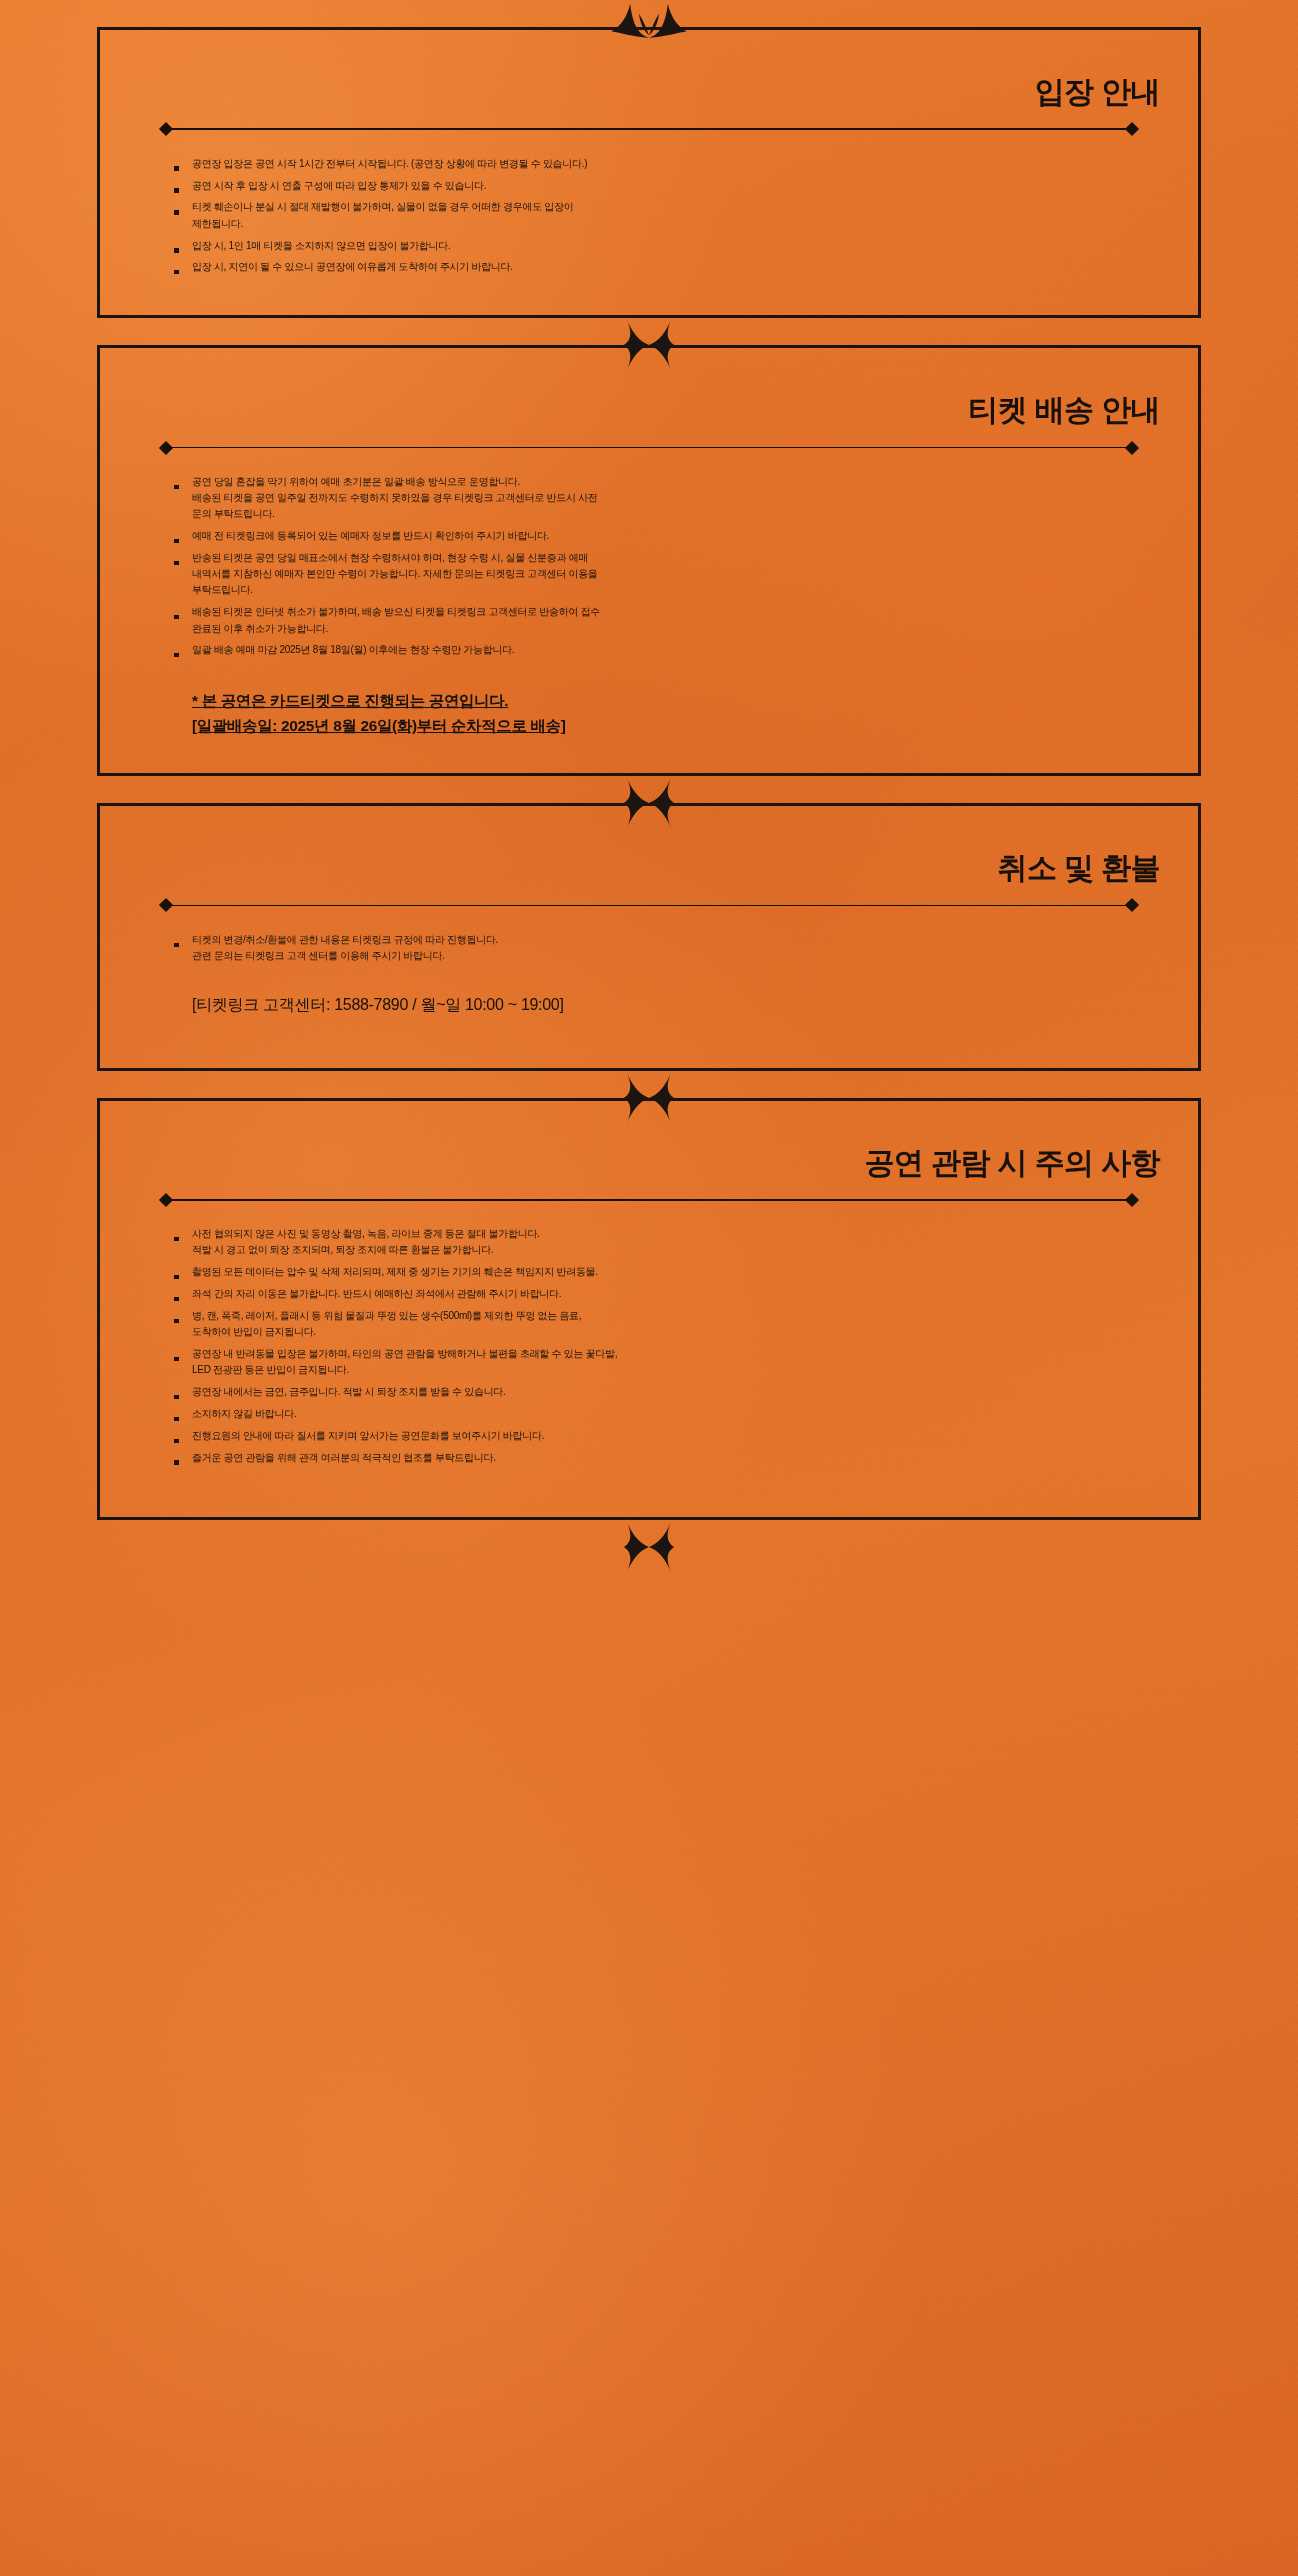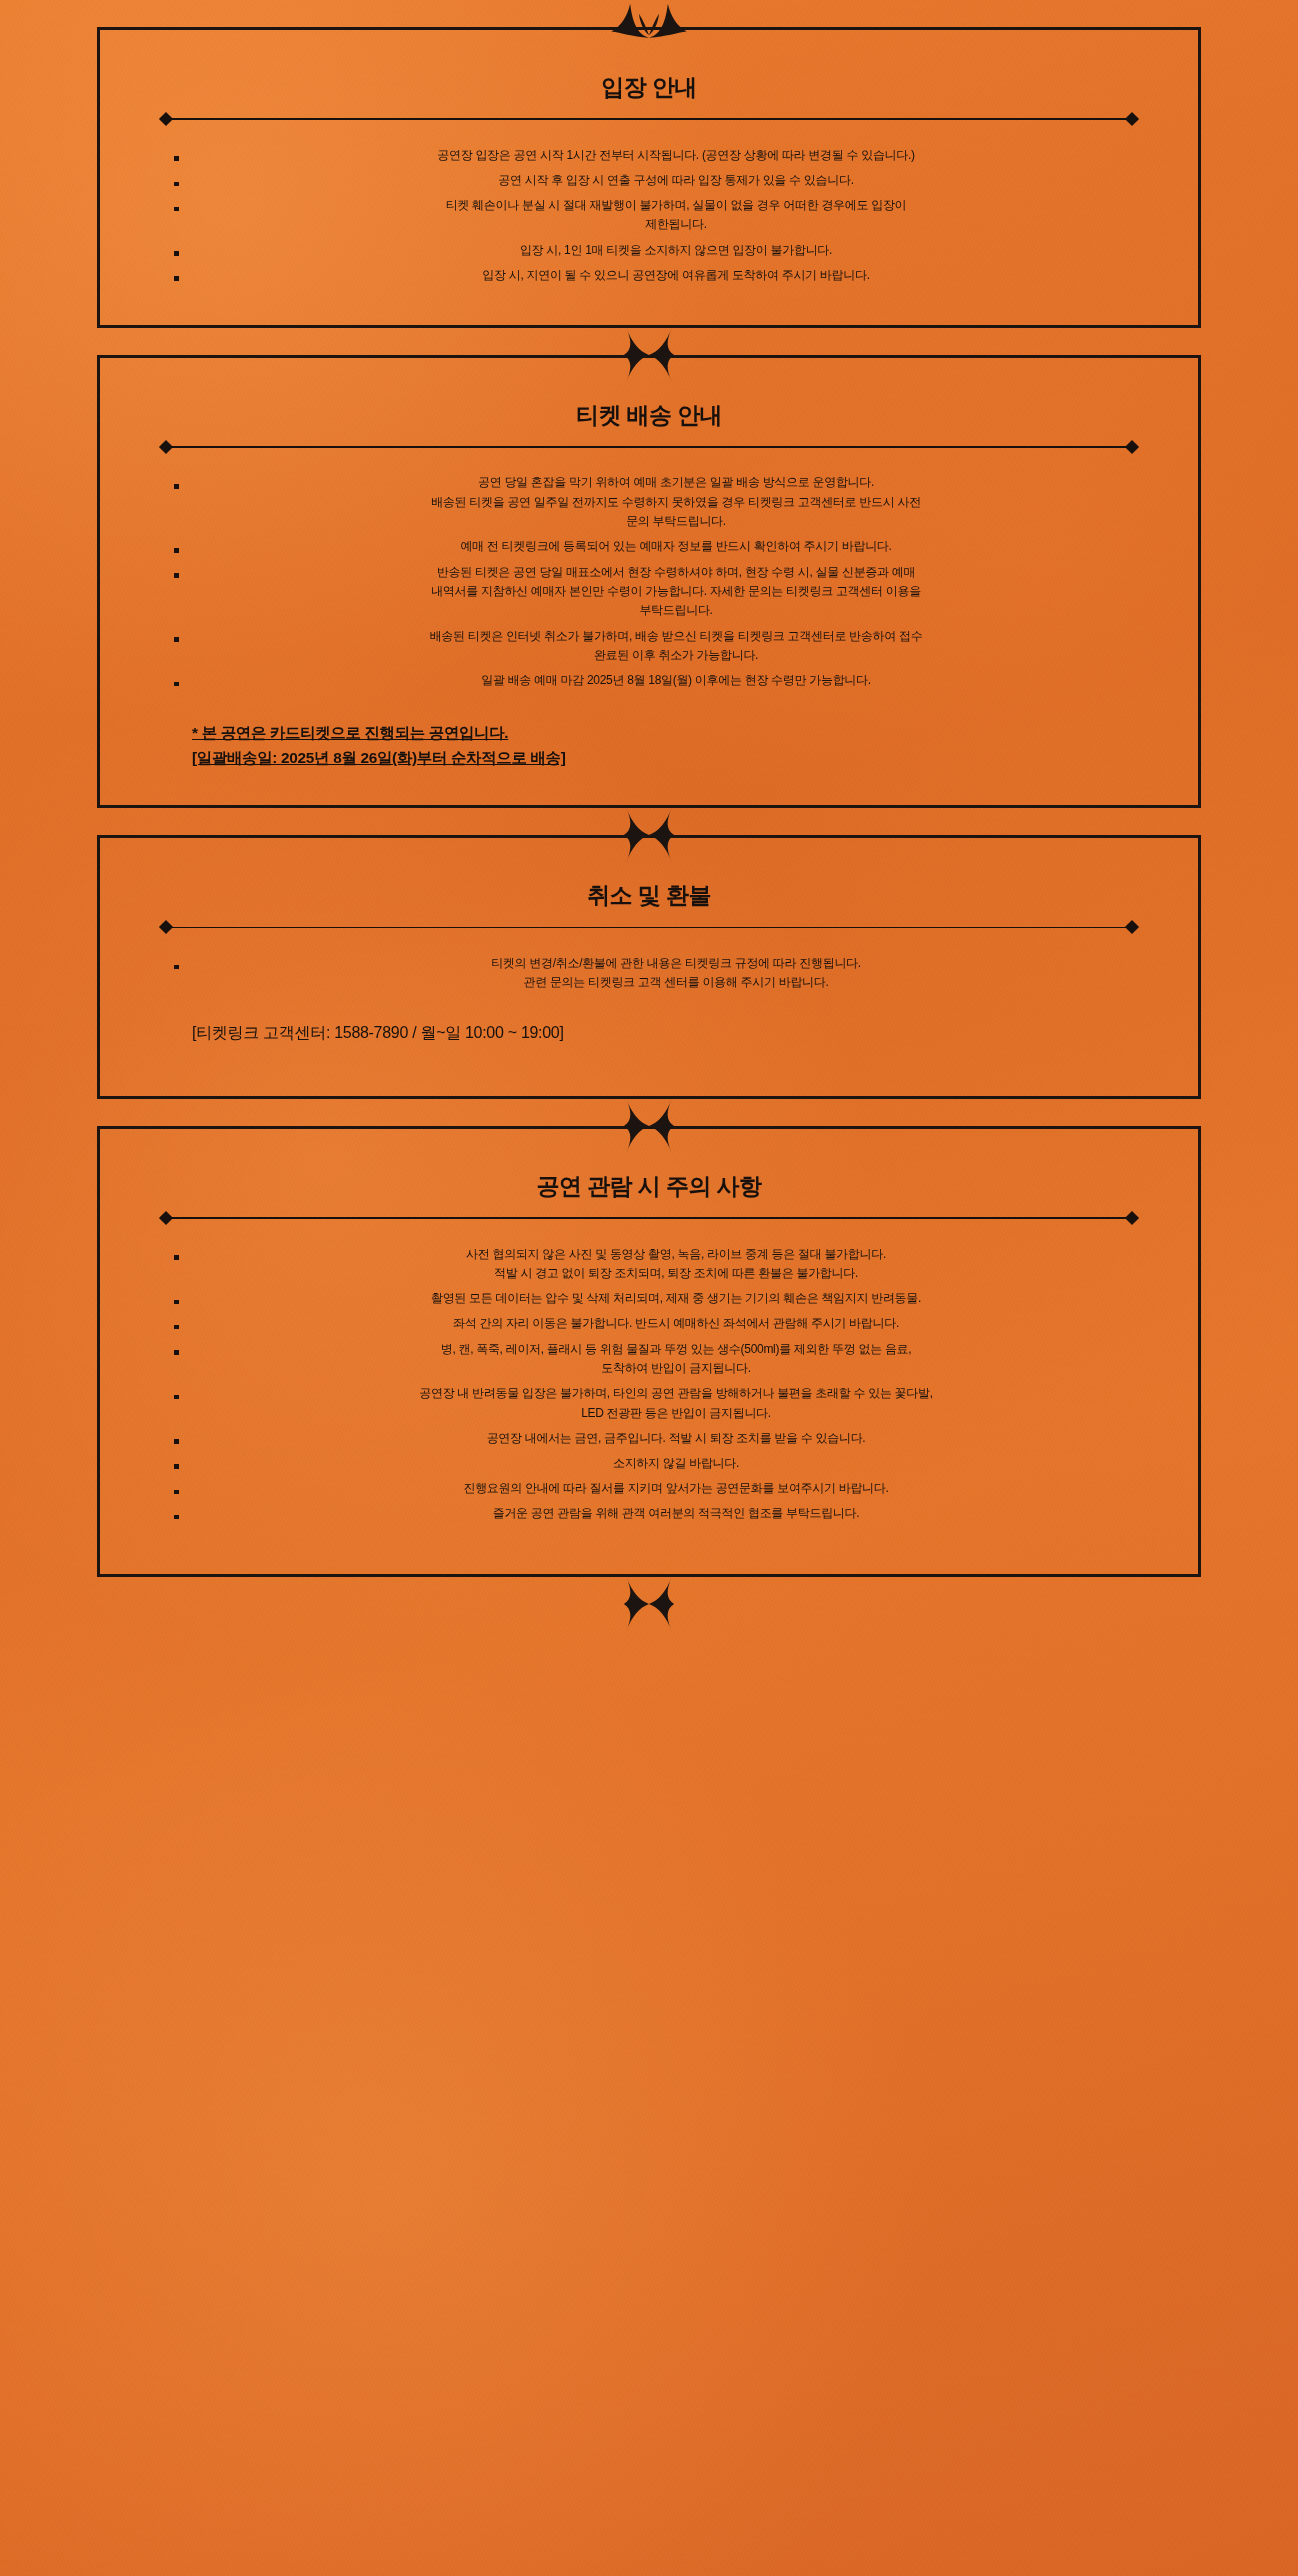--- a/index.html
+++ b/index.html
@@ -60,23 +60,23 @@
   .section {
     position: relative;
     margin: 0 97px;
     border: 3.1px solid #1c1410;
     box-sizing: border-box;
     padding: 28px 38px 34px 38px;
   }
   .section-top-gap { margin-top: -27px; }
 
   .sec-title {
-    text-align: center;
+    text-align: right;
     color: #17100c;
-    font-size: 23px;
+    font-size: 30px;
     font-weight: 700;
     letter-spacing: -0.6px;
     margin: 14px 0 6.3px 0;
   }
 
   
   .divider {
     display: flex;
     align-items: center;
     justify-content: center;
@@ -96,26 +96,25 @@
   }
 
   ul.notes {
     list-style: none;
     margin: 0;
     padding: 0 0 0 54px;
   }
   ul.notes li {
     position: relative;
     color: #17100c;
-    font-size: 12px;
+    font-size: 10px;
     line-height: 1.62;
     margin-bottom: 5.7px;
     letter-spacing: -0.3px;
     font-weight: 500;
-    text-align: center;
   }
   ul.notes li::before {
     content: "";
     position: absolute;
     left: -17.6px;
     top: 10.7px;
     width: 4.4px;
     height: 4.4px;
     background: #17100c;
   }

